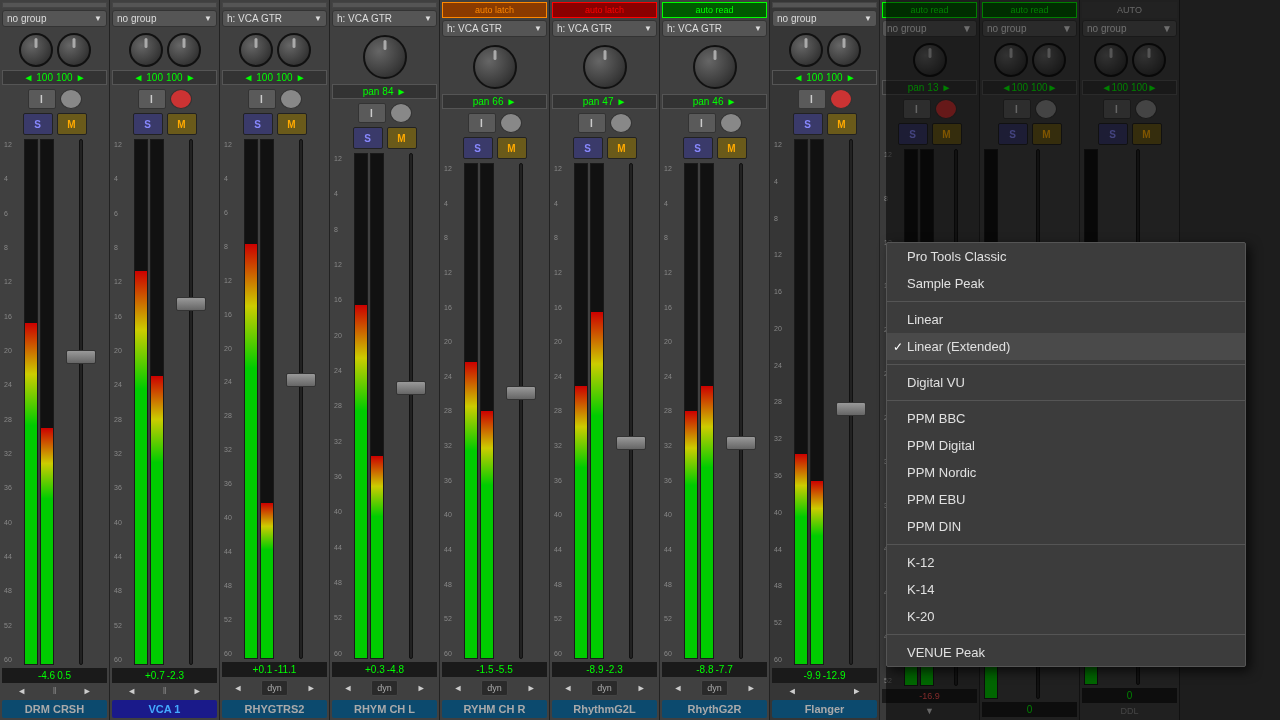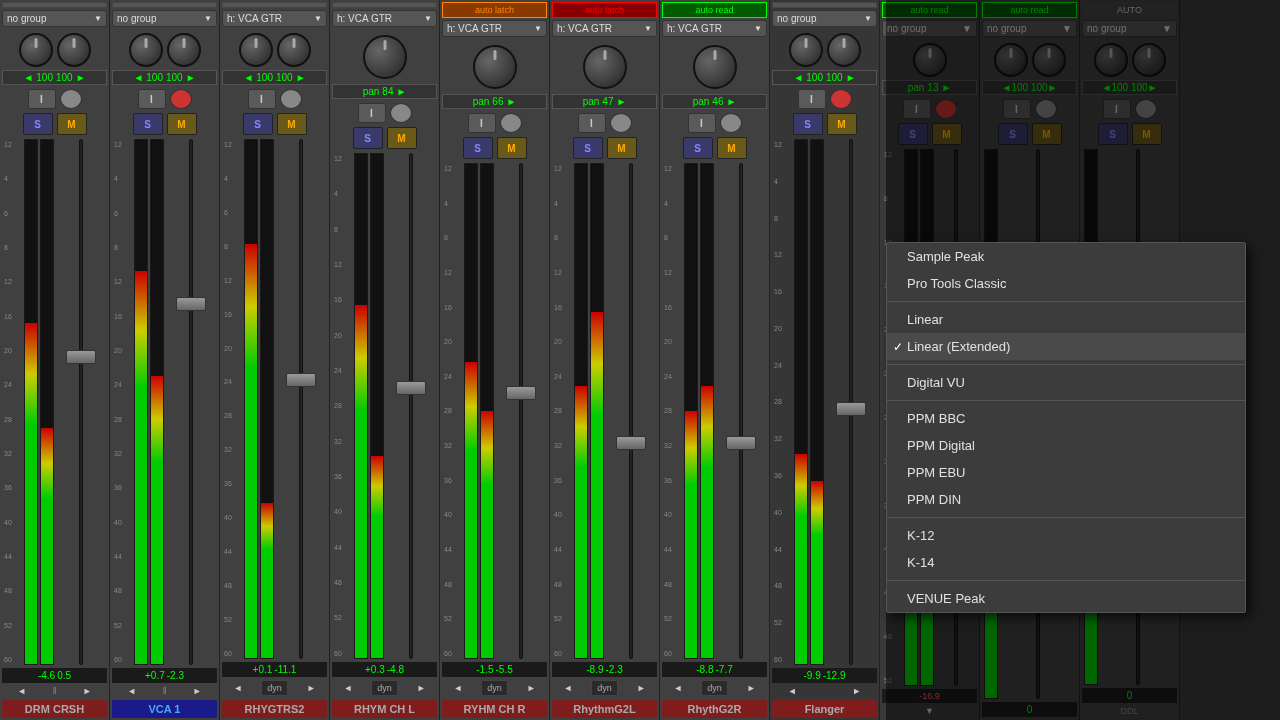--- a/index.html
+++ b/index.html
@@ -276,21 +276,21 @@
       color: #5af;
       font-size: 11px;
       font-weight: bold;
       padding: 3px 1px;
       border-radius: 2px;
       margin-top: 2px;
       cursor: pointer;
     }
 
     .channel-name.dark {
-      background: #7f1d1d;
+      background: #0c4a6e;
       color: #aaa;
     }
 
     
     .auto-row {
       width: 100%;
       background: #555;
       border: 1px solid #444;
       text-align: center;
       font-size: 9px;
@@ -1033,24 +1033,24 @@
           <span>0</span>
         </div>
       <div style="font-size:9px;color:#888;text-align:center;padding:2px;">DDL</div>
     </div>
   </div>
 
   <div class="menu-overlay"></div>
 
   <div class="context-menu">
     <div class="menu-item">
+      <span>Pro Tools Classic</span>
+    </div>
+    <div class="menu-item">
       <span>Sample Peak</span>
-    </div>
-    <div class="menu-item">
-      <span>Pro Tools Classic</span>
     </div>
     <div class="menu-divider"></div>
     <div class="menu-item">
       <span>Linear</span>
     </div>
     <div class="menu-item selected">
       <span class="checkmark">✓</span>
       <span>Linear (Extended)</span>
     </div>
     <div class="menu-divider"></div>
@@ -1058,31 +1058,37 @@
       <span>Digital VU</span>
     </div>
     <div class="menu-divider"></div>
     <div class="menu-item">
       <span>PPM BBC</span>
     </div>
     <div class="menu-item">
       <span>PPM Digital</span>
     </div>
     <div class="menu-item">
+      <span>PPM Nordic</span>
+    </div>
+    <div class="menu-item">
       <span>PPM EBU</span>
     </div>
     <div class="menu-item">
       <span>PPM DIN</span>
     </div>
     <div class="menu-divider"></div>
     <div class="menu-item">
       <span>K-12</span>
     </div>
     <div class="menu-item">
       <span>K-14</span>
     </div>
+    <div class="menu-item">
+      <span>K-20</span>
+    </div>
     <div class="menu-divider"></div>
     <div class="menu-item">
       <span>VENUE Peak</span>
     </div>
   </div>
 
 </div>
 
 </body></html>

